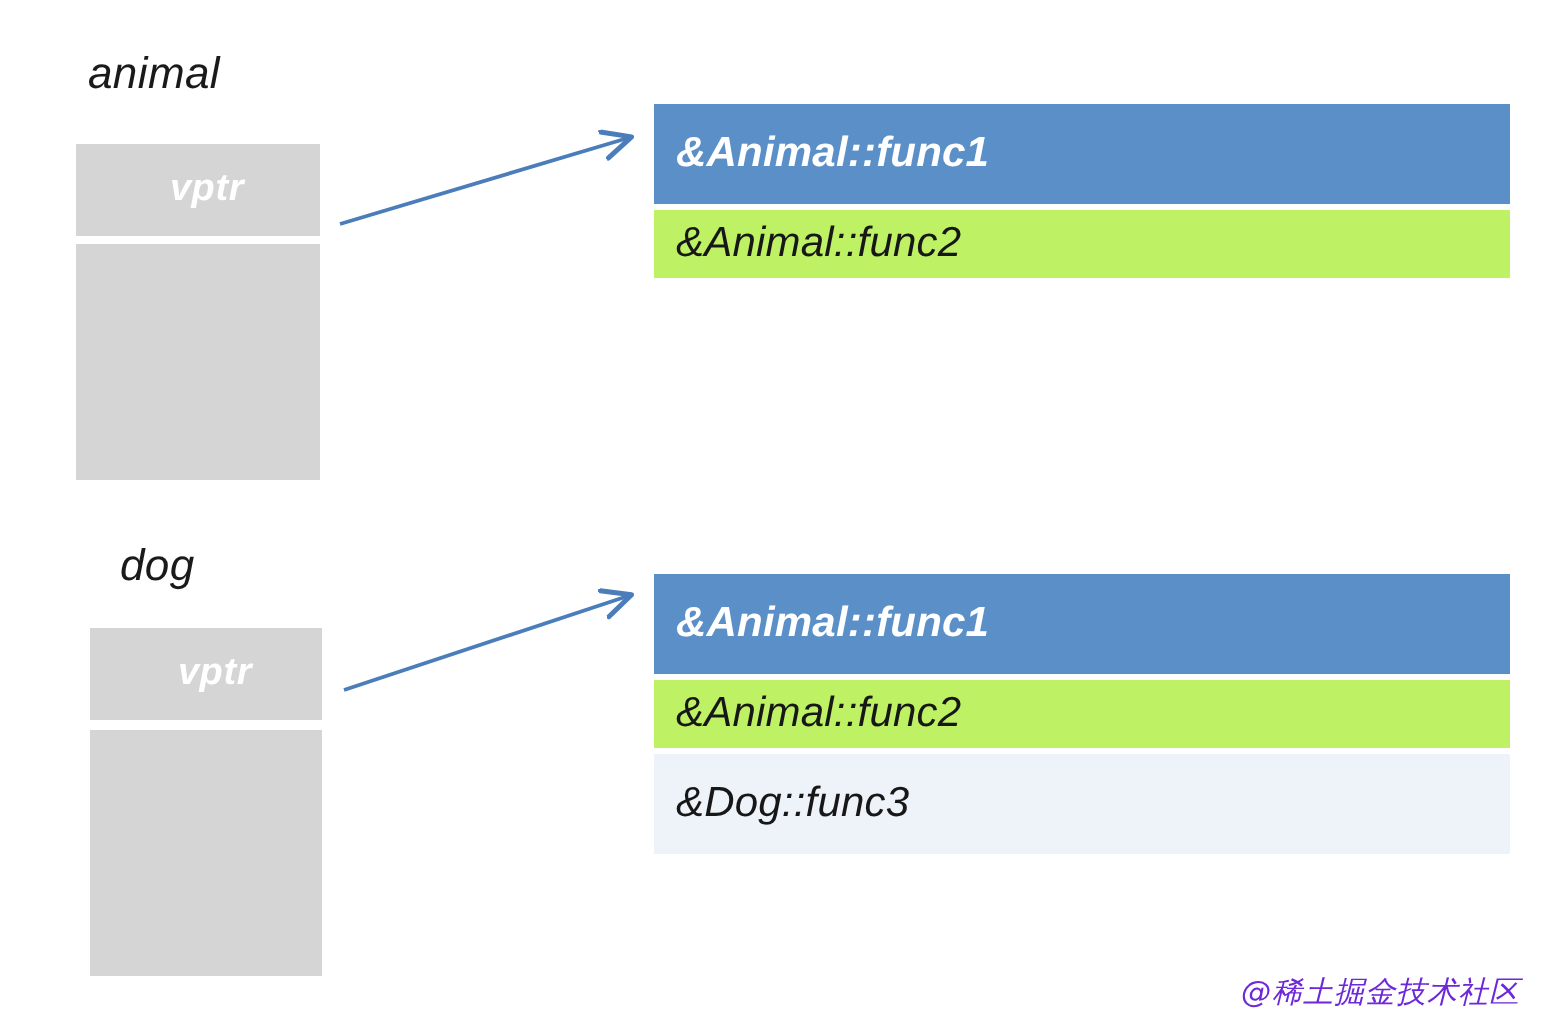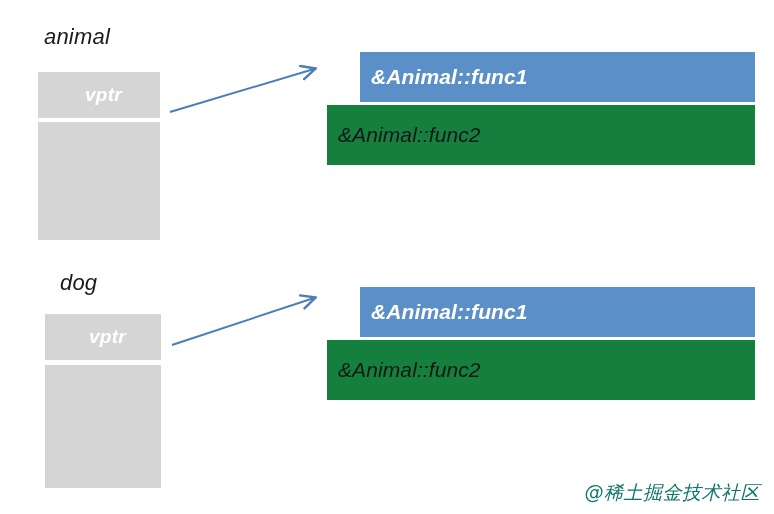--- a/index.html
+++ b/index.html
@@ -68,47 +68,46 @@
     font-size: 21px;
     color: #171717;
     letter-spacing: 0.1px;
     white-space: nowrap;
   }
   .vrow.head {
     background: #5b8fc7;
     color: #ffffff;
     font-weight: bold;
     height: 50px;
-    margin-left: 33px;
   }
   .vrow.alt-a {
-    background: #15803d;
-    height: 60px;
+    background: #bef264;
+    height: 34px;
   }
   .vrow.alt-b {
     background: #eef2f9;
     height: 50px;
   }
   .vrow.gap { margin-top: 3px; }
 
   
   .arrow-svg {
     position: absolute;
     overflow: visible;
     pointer-events: none;
   }
   #arrow-animal { left: 0; top: 0; width: 774px; height: 514px; }
 
   
   #watermark {
     position: absolute;
     right: 14px;
     bottom: 8px;
-    font-size: 19px;
-    color: #0f766e;
+    font-size: 15px;
+    color: #6d28d9;
     font-family: "DejaVu Sans", sans-serif;
     white-space: nowrap;
     letter-spacing: 0.5px;
   }
 </style>
 </head>
 <body>
 
 <div id="canvas">
 
@@ -147,17 +146,20 @@
     </div>
   </div>
 
   <div class="vtable" id="vtable-dog">
     <div class="vrow head">
       <span>&amp;Animal::func1</span>
     </div>
     <div class="vrow alt-a gap">
       <span>&amp;Animal::func2</span>
     </div>
+    <div class="vrow alt-b gap">
+      <span>&amp;Dog::func3</span>
+    </div>
   </div>
 
   <div id="watermark">@稀土掘金技术社区</div>
 
 </div>
 
 </body></html>

